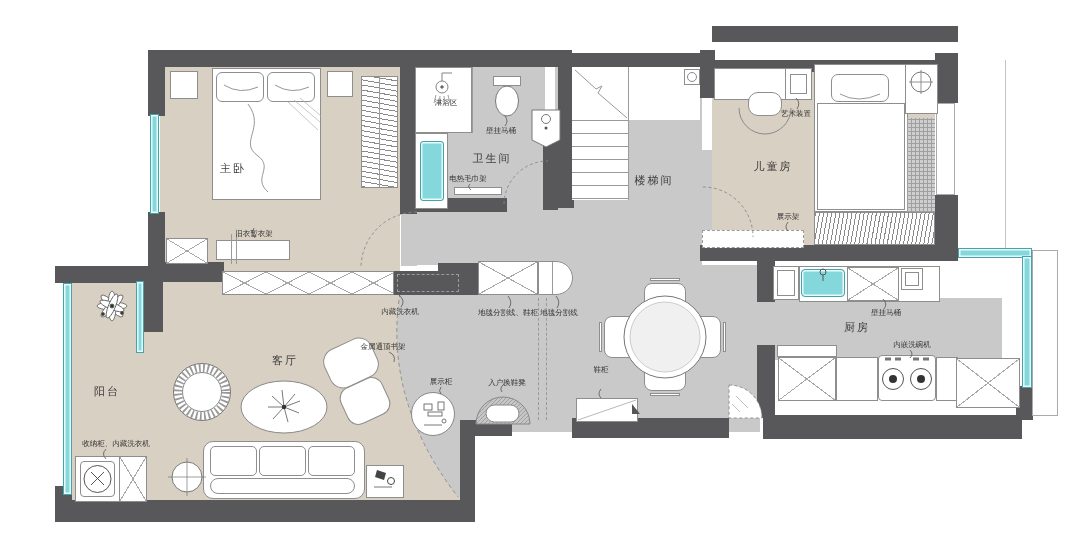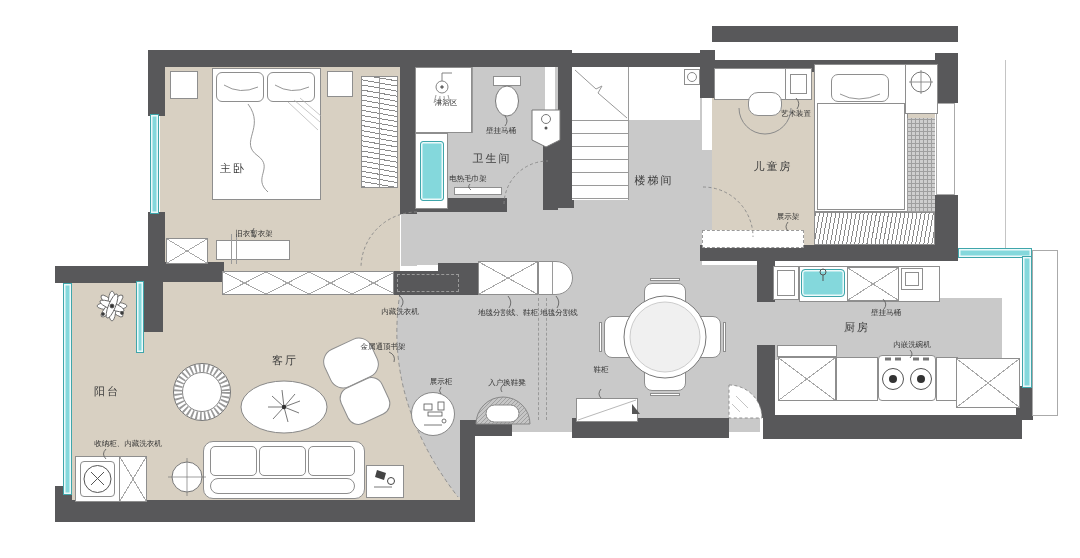--- a/index.html
+++ b/index.html
@@ -184,21 +184,21 @@
   <div class="rlbl" style="left:857px;top:327px">厨房</div>
 
   <div class="lbl" style="left:254px;top:234px">旧衣暂衣架</div>
   <div class="lbl" style="left:446px;top:103px">淋浴区</div>
   <div class="lbl" style="left:501px;top:131px">壁挂马桶</div>
   <div class="lbl" style="left:468px;top:179px">电热毛巾架</div>
   <div class="lbl" style="left:796px;top:114px">艺术装置</div>
   <div class="lbl" style="left:788px;top:217px">展示架</div>
   <div class="lbl" style="left:400px;top:312px">内藏洗衣机</div>
   <div class="lbl" style="left:383px;top:347px">金属通顶书架</div>
-  <div class="lbl" style="left:128px;top:444px">收纳柜、内藏洗衣机</div>
+  <div class="lbl" style="left:116px;top:444px">收纳柜、内藏洗衣机</div>
   <div class="lbl" style="left:441px;top:382px">展示柜</div>
   <div class="lbl" style="left:507px;top:383px">入户换鞋凳</div>
   <div class="lbl" style="left:508px;top:313px">地毯分割线、鞋柜</div>
   <div class="lbl" style="left:559px;top:313px">地毯分割线</div>
   <div class="lbl" style="left:601px;top:370px">鞋柜</div>
   <div class="lbl" style="left:886px;top:313px">壁挂马桶</div>
   <div class="lbl" style="left:912px;top:345px">内嵌洗碗机</div>
 
   <svg width="1080" height="558" viewBox="0 0 1080 558">
     <defs>

